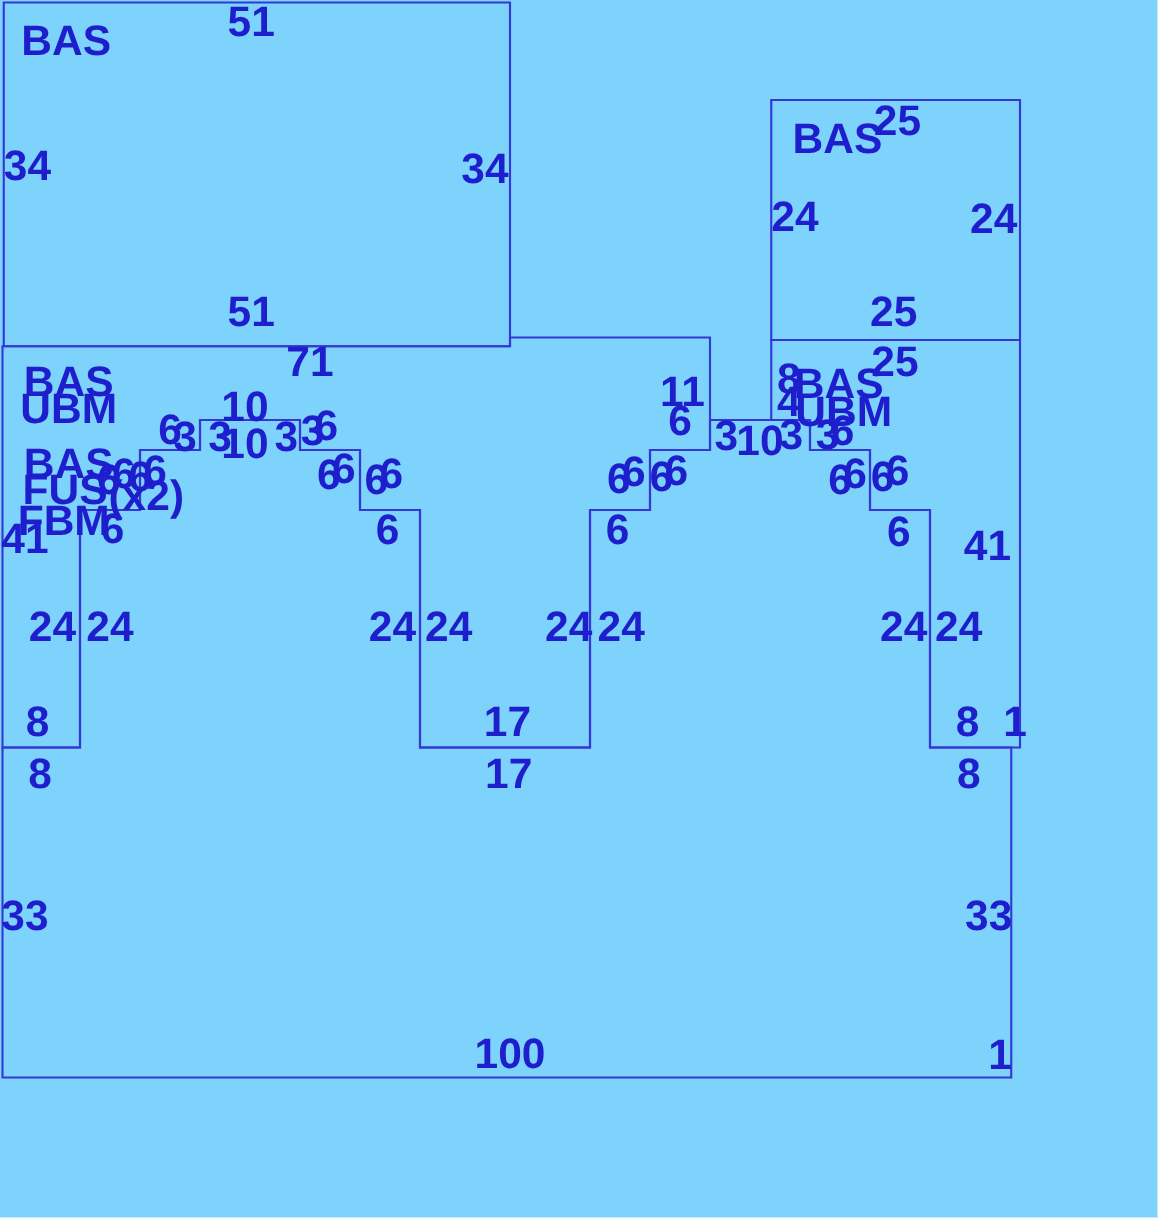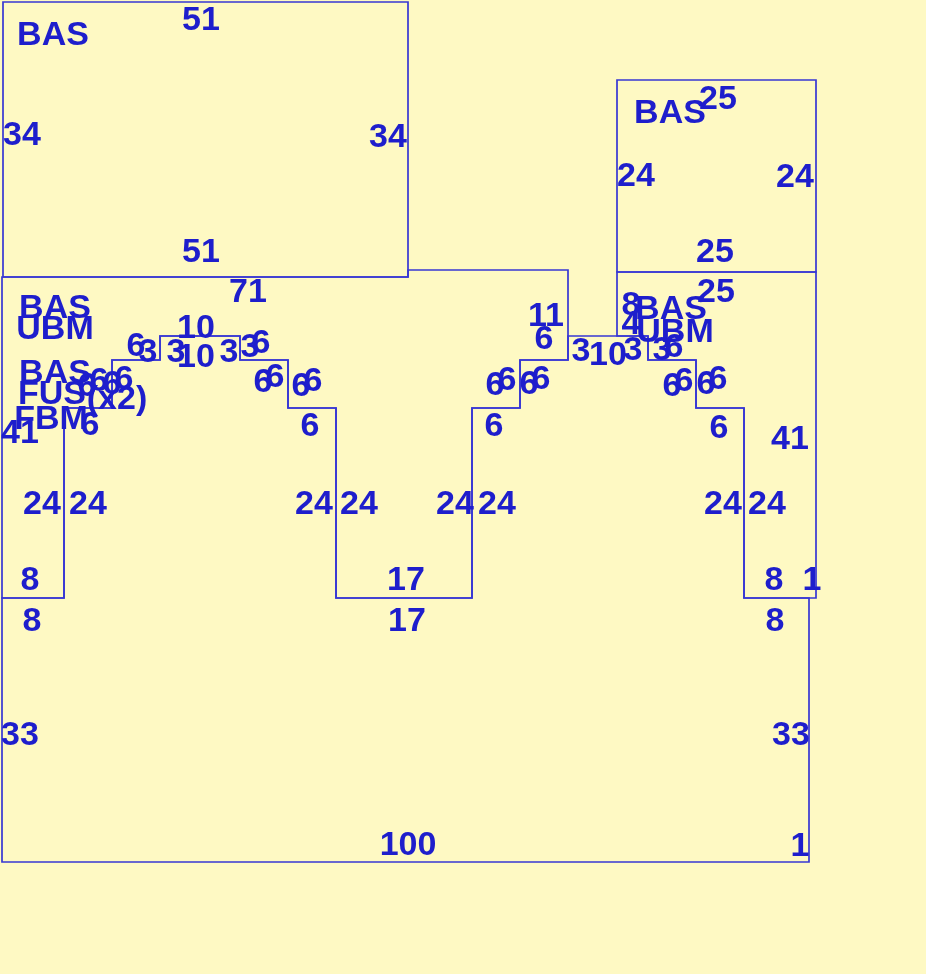--- a/index.html
+++ b/index.html
@@ -4,21 +4,21 @@
 <style>
   html, body {
     margin: 0;
     padding: 0;
     background: #ffffff;
   }
   .stage {
     position: relative;
     width: 926px;
     height: 974px;
-    background: #fef9c3;
+    background: #7dd3fc;
     overflow: hidden;
     font-family: "Liberation Sans", sans-serif;
   }
   svg.drawing {
     position: absolute;
     left: 0;
     top: 0;
     display: block;
   }
   svg.drawing polygon {

